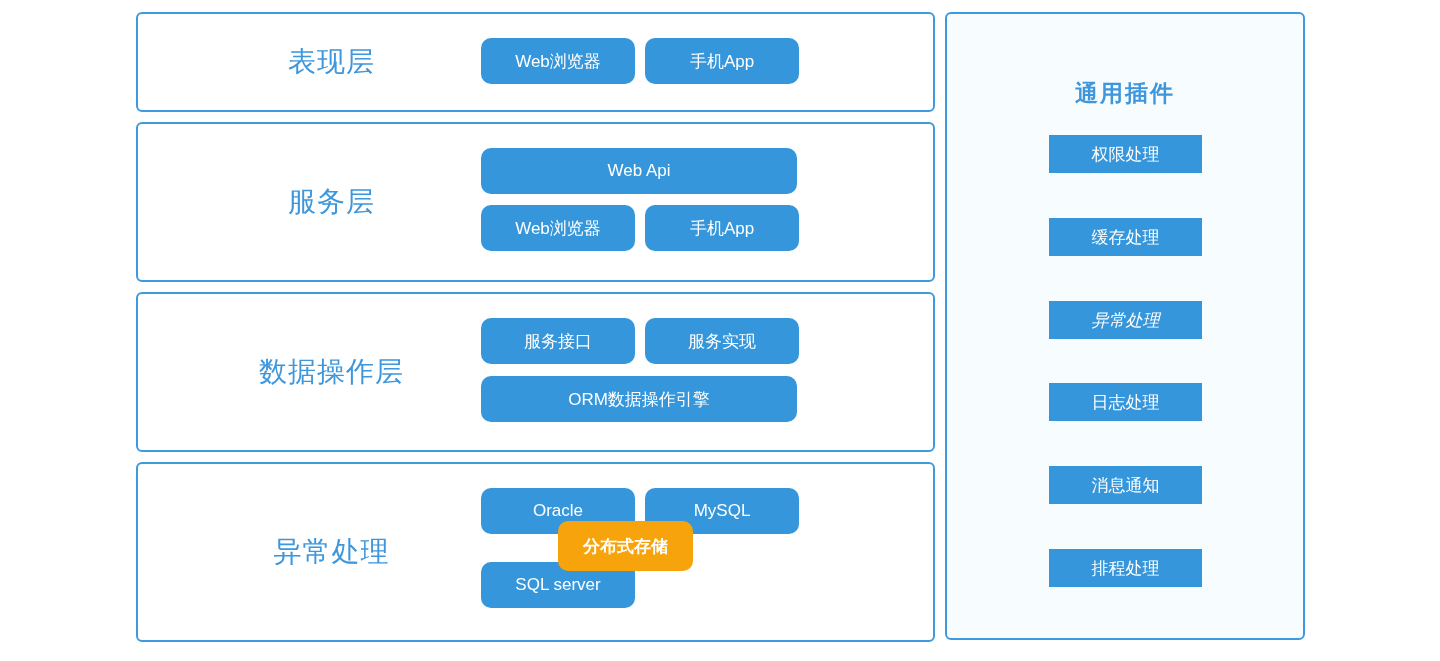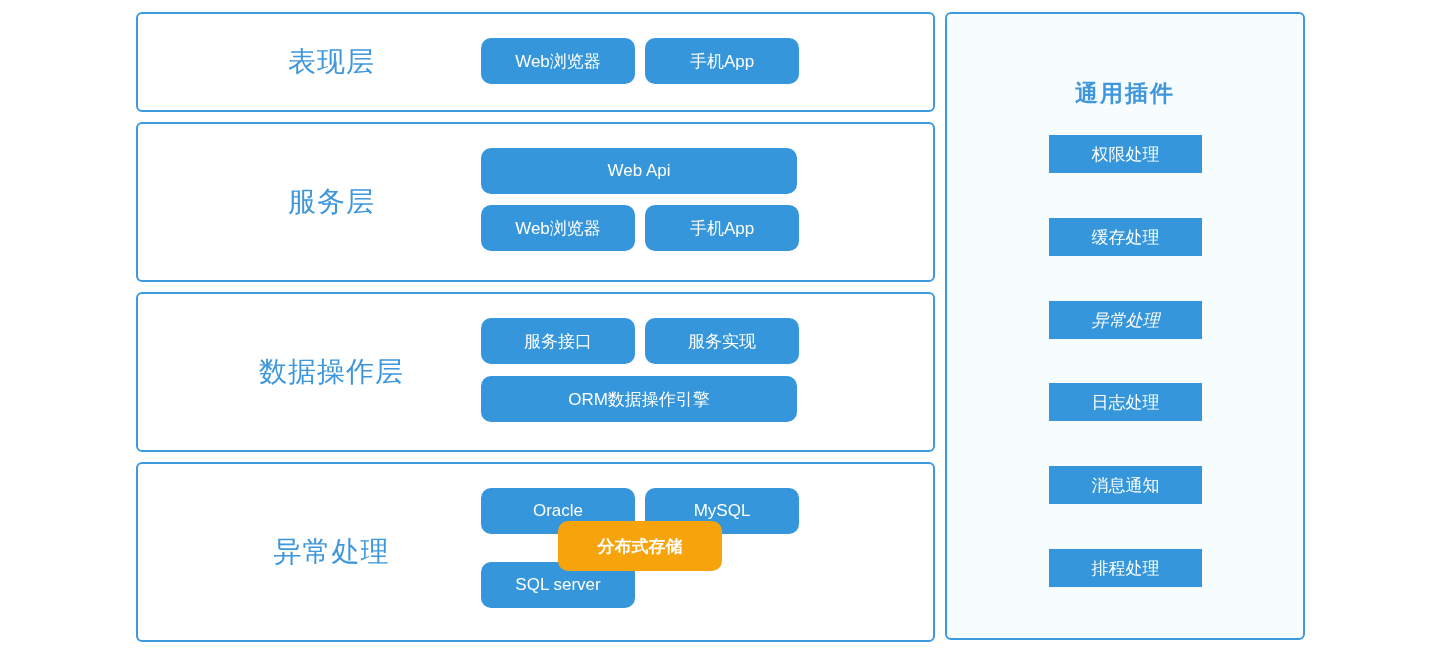--- a/index.html
+++ b/index.html
@@ -55,21 +55,21 @@
     white-space: nowrap;
     border-radius: 10px;
   }
   .node.small { width: 154px; }
   .node.wide  { width: 316px; }
   .col-1 { left: 343px; }
   .col-2 { left: 507px; }
 
   .node.overlay {
     left: 420px; top: 57px;
-    width: 164px; height: 50px;
+    width: 135px; height: 50px;
     background: var(--box-orange);
     z-index: 2;
     font-weight: bold;
   }
 
   
   .panel {
     position: absolute;
     left: 945px; top: 12px;
     width: 360px; height: 628px;

